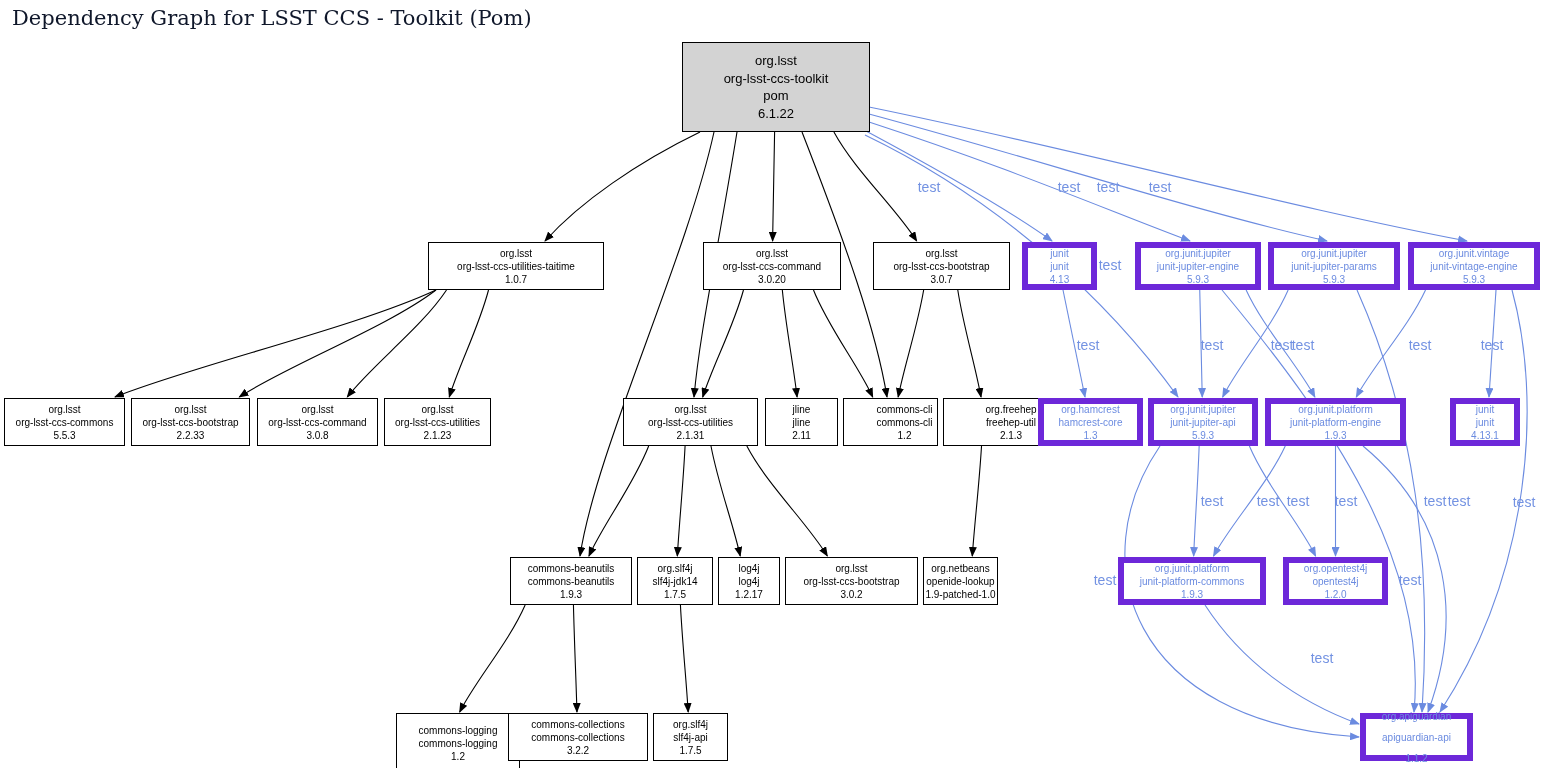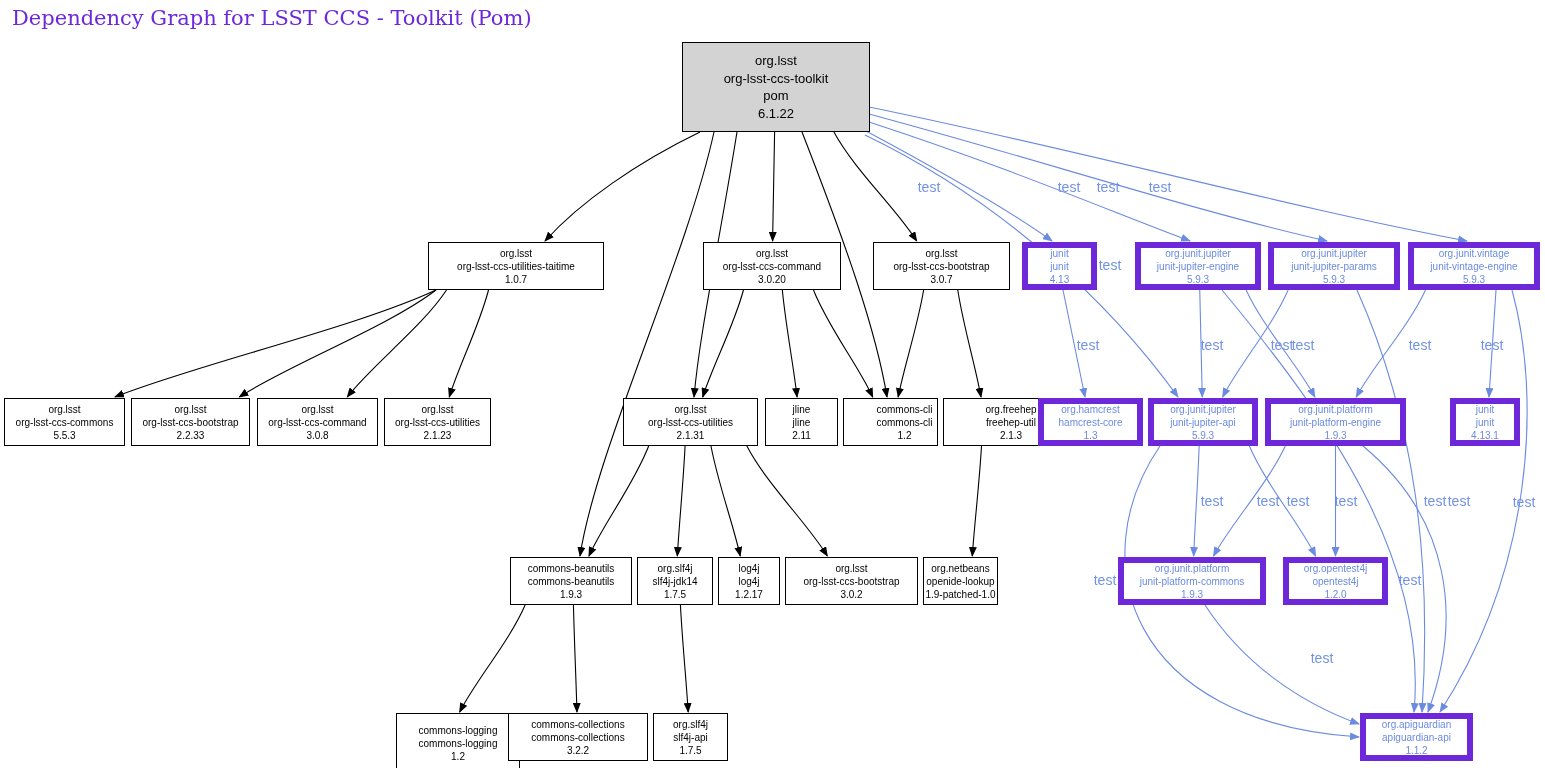--- a/index.html
+++ b/index.html
@@ -1,20 +1,20 @@
 <!DOCTYPE html>
 <html><head>
 <meta charset="utf-8">
 <style>
   html,body{margin:0;padding:0;background:#ffffff;}
   #canvas{position:relative;width:1545px;height:768px;background:#ffffff;overflow:hidden;
           font-family:"Liberation Sans", sans-serif;}
   #edge-layer{position:absolute;left:0;top:0;width:1545px;height:768px;}
   .graph-title{position:absolute;left:12px;top:6px;font-family:"DejaVu Serif", serif;
-               font-size:21px;color:#6d28d9;white-space:nowrap;}
+               font-size:21px;color:#0f172a;white-space:nowrap;}
   .node{position:absolute;box-sizing:border-box;background:#ffffff;border:1px solid #000;
         display:flex;flex-direction:column;align-items:center;justify-content:center;
         text-align:center;font-size:10px;line-height:13px;color:#000;white-space:nowrap;cursor:pointer;}
   .node.root{background:#d3d3d3;border:1px solid #000;font-size:13px;line-height:17.5px;}
   .node.test{border:6px solid #6d28d9;color:#6b8be0;}
   .edge-label{position:absolute;transform:translate(-50%,-50%);font-size:14px;color:#7392e2;
               white-space:nowrap;pointer-events:none;}
 </style>
 </head>
 <body>
@@ -222,21 +222,21 @@
       <div class="node dep" style="left: 508px; top: 713px; width: 140px; height: 48px;">
         <span>commons-collections</span>
         <span>commons-collections</span>
         <span>3.2.2</span>
       </div>
       <div class="node dep" style="left: 653px; top: 713px; width: 75px; height: 48px;">
         <span>org.slf4j</span>
         <span>slf4j-api</span>
         <span>1.7.5</span>
       </div>
-      <div class="node test" style="left: 1360px; top: 713px; width: 113px; height: 48px;">
+      <div class="node test" style="left: 1360px; top: 713px; width: 113px; height: 48px; gap: 8px;">
         <span>org.apiguardian</span>
         <span>apiguardian-api</span>
         <span>1.1.2</span>
       </div>
     </div>
   <div id="labels">
       <div class="edge-label" style="left: 929px; top: 187px;">test</div>
       <div class="edge-label" style="left: 1069px; top: 187px;">test</div>
       <div class="edge-label" style="left: 1108px; top: 187px;">test</div>
       <div class="edge-label" style="left: 1160px; top: 187px;">test</div>

